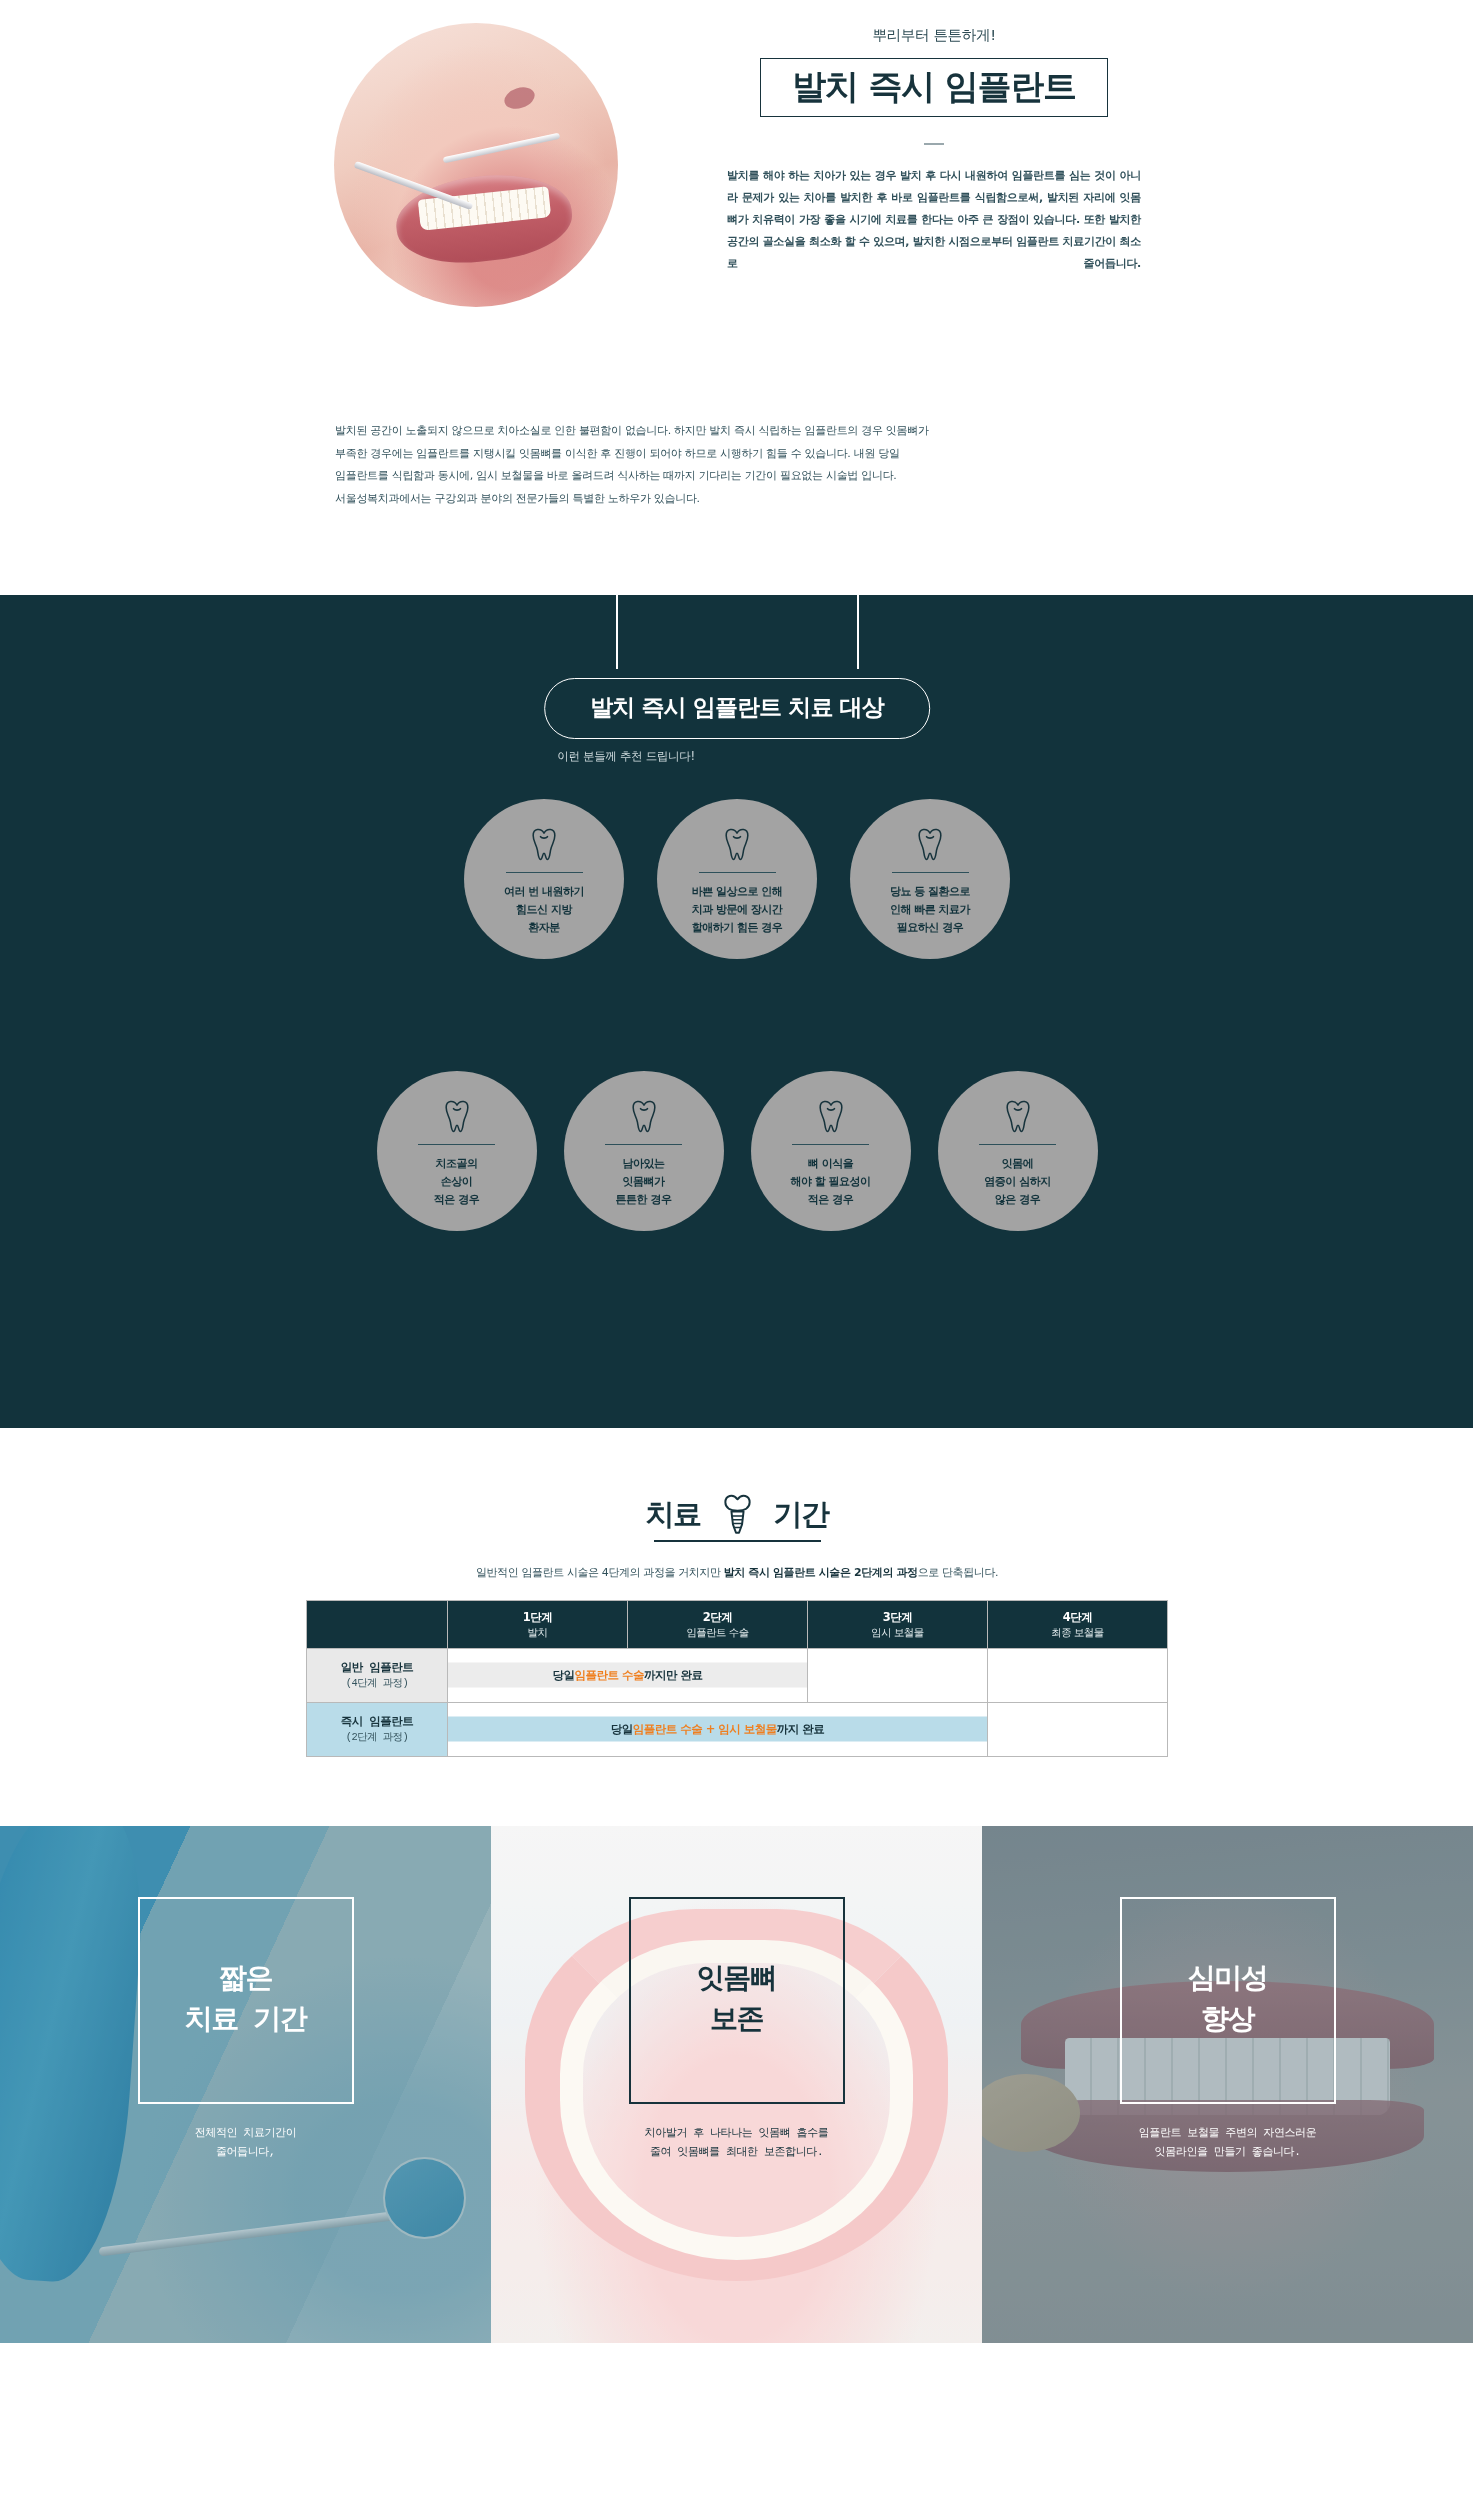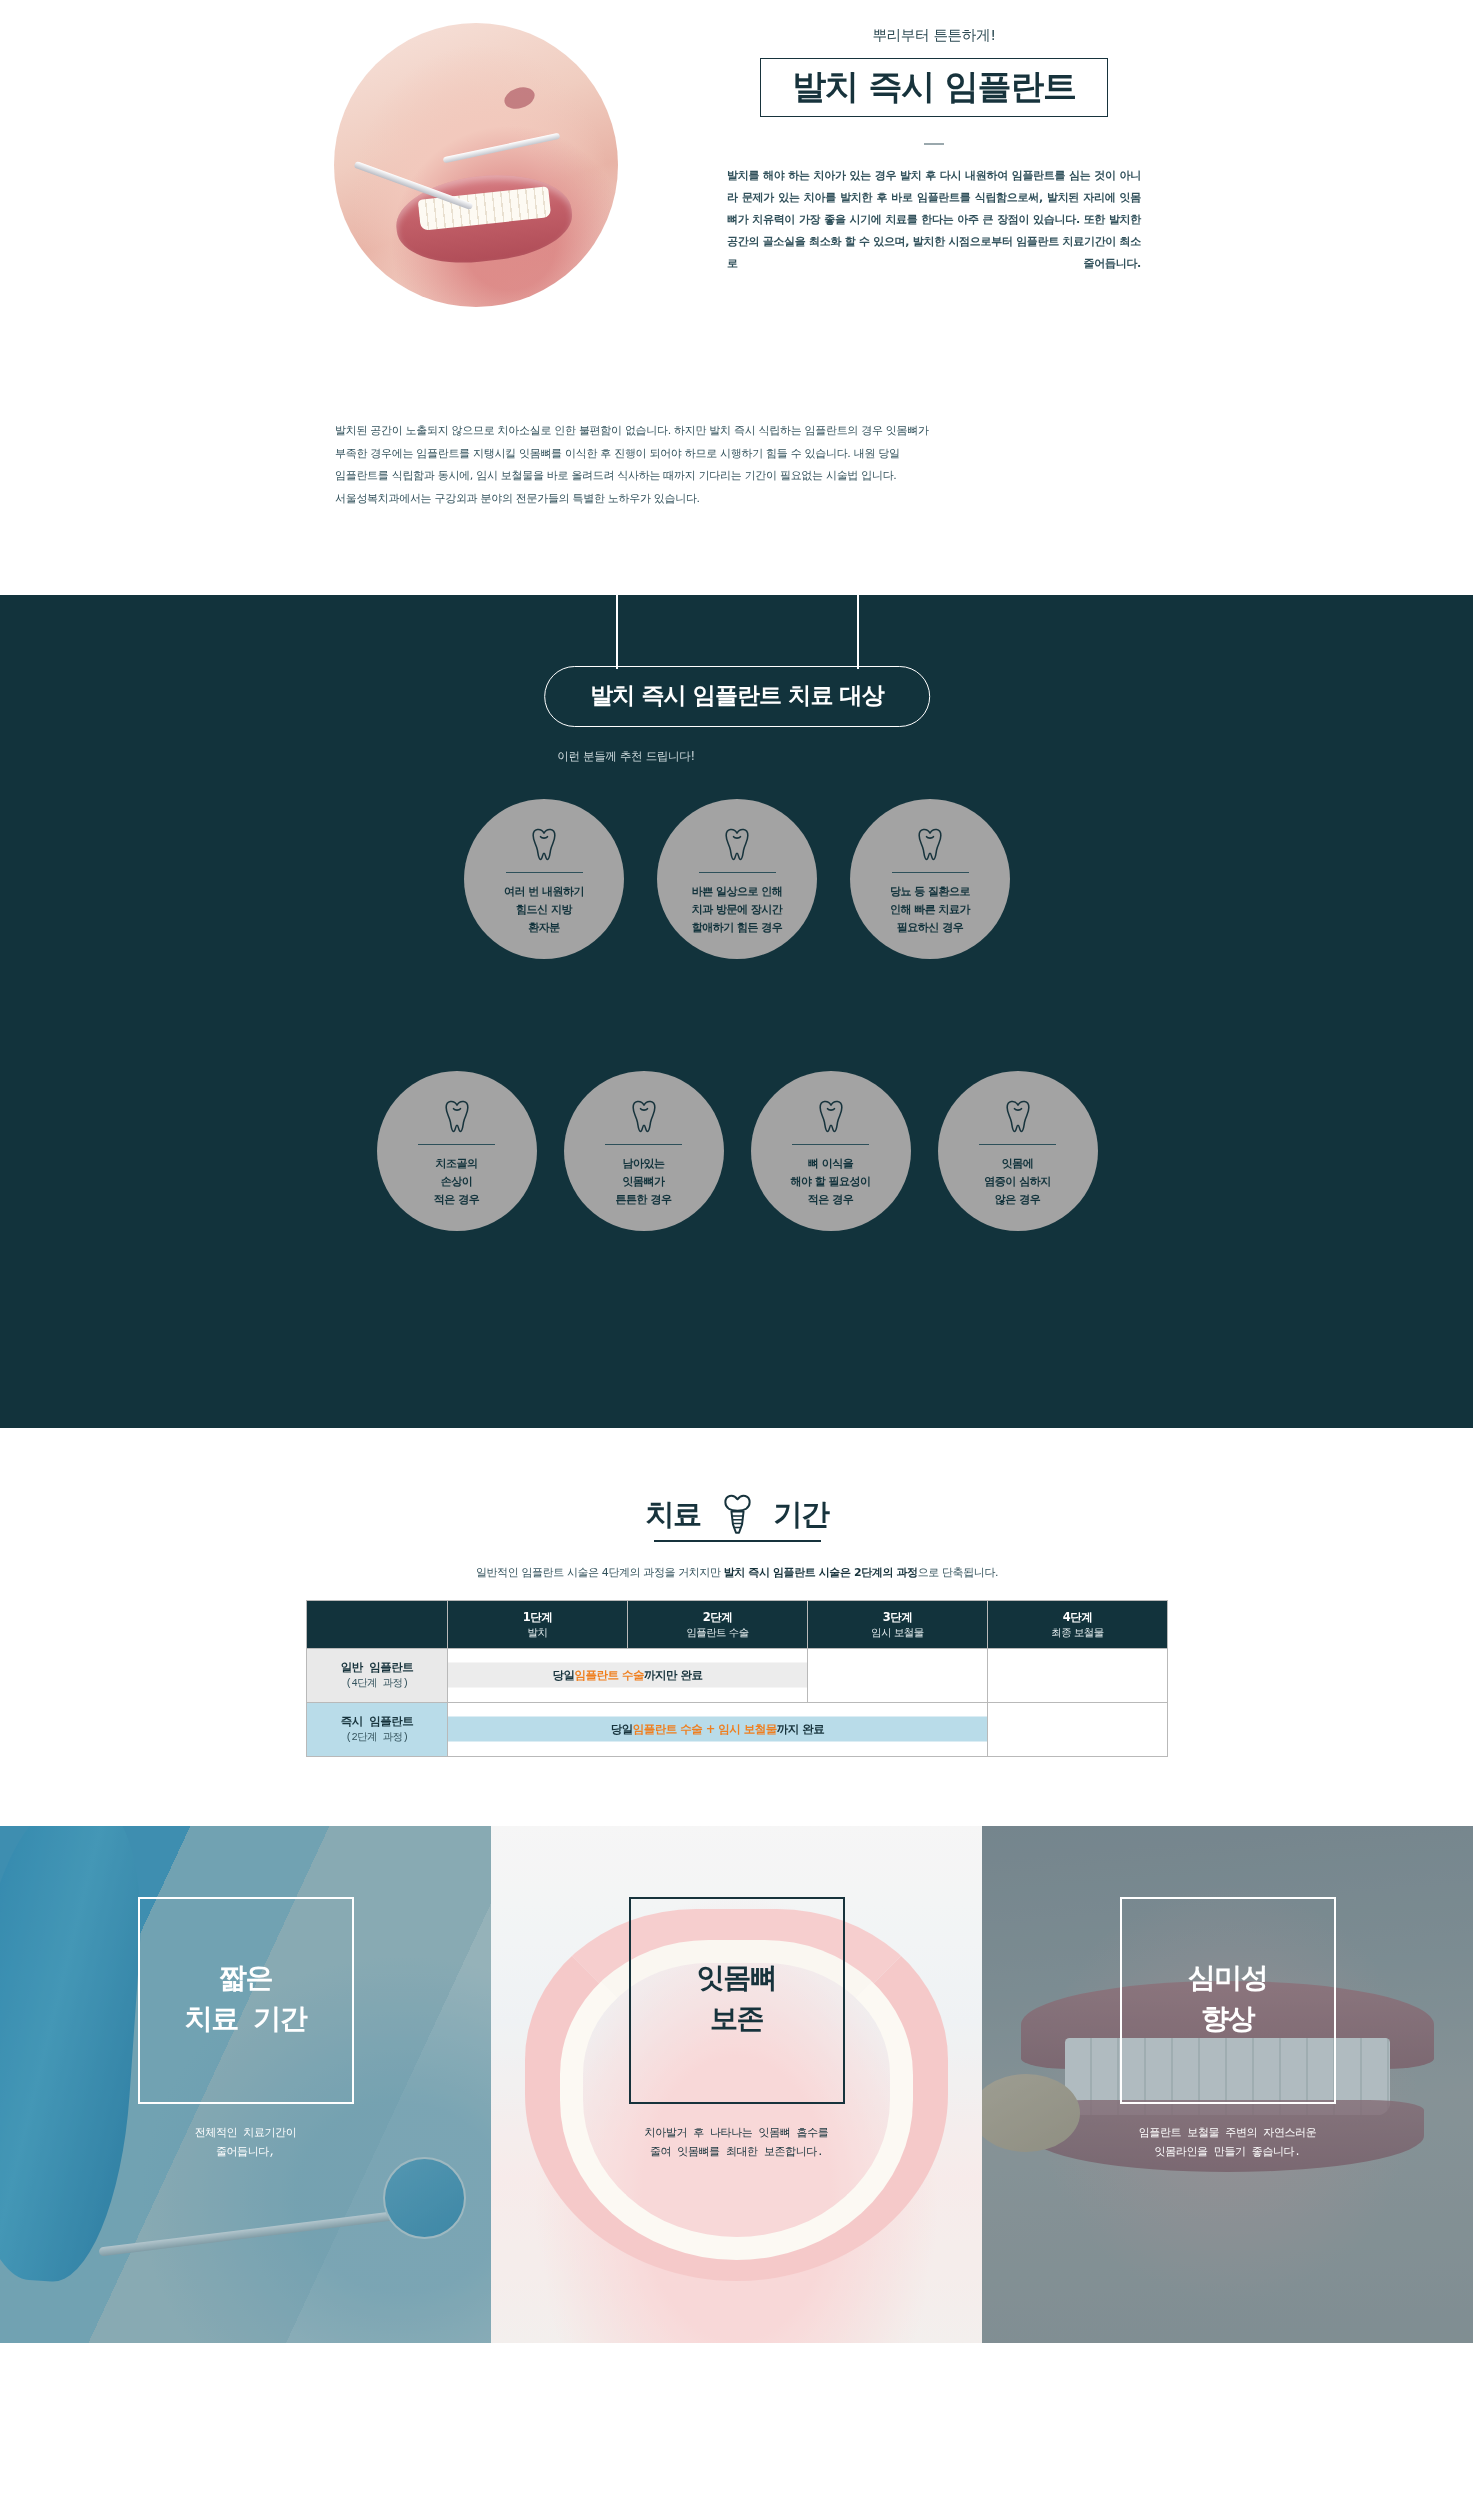--- a/index.html
+++ b/index.html
@@ -88,21 +88,21 @@
   .hero-para2 > span { display: block; }
 
   
   .dark { width: 1474px; height: 833px; background: #12333c; position: relative; }
   .stems { position: absolute; left: 0; top: 0; width: 1474px; height: 74px; }
   .stem { position: absolute; top: 0; width: 1.5px; height: 74px; background: #ffffff; }
   .stem.l { left: 616px; }
   .stem.r { left: 857px; }
 
   .pill {
-    position: absolute; left: 50%; top: 71px; transform: translateX(-50%);
+    position: absolute; left: 50%; top: 83px; transform: translateX(-50%);
     border: 1.5px solid #ffffff; border-radius: 46px;
     padding: 13px 45px 15.4px 45px;
   }
   .pill-text {
     font-size: 23px; font-weight: 700; color: #ffffff;
     letter-spacing: -0.9px; white-space: nowrap;
   }
   .dark-sub {
     position: absolute; left: 0; top: 154px; width: 1252px;
     text-align: center; font-size: 11.5px; color: #cfdbde; letter-spacing: -0.3px;

